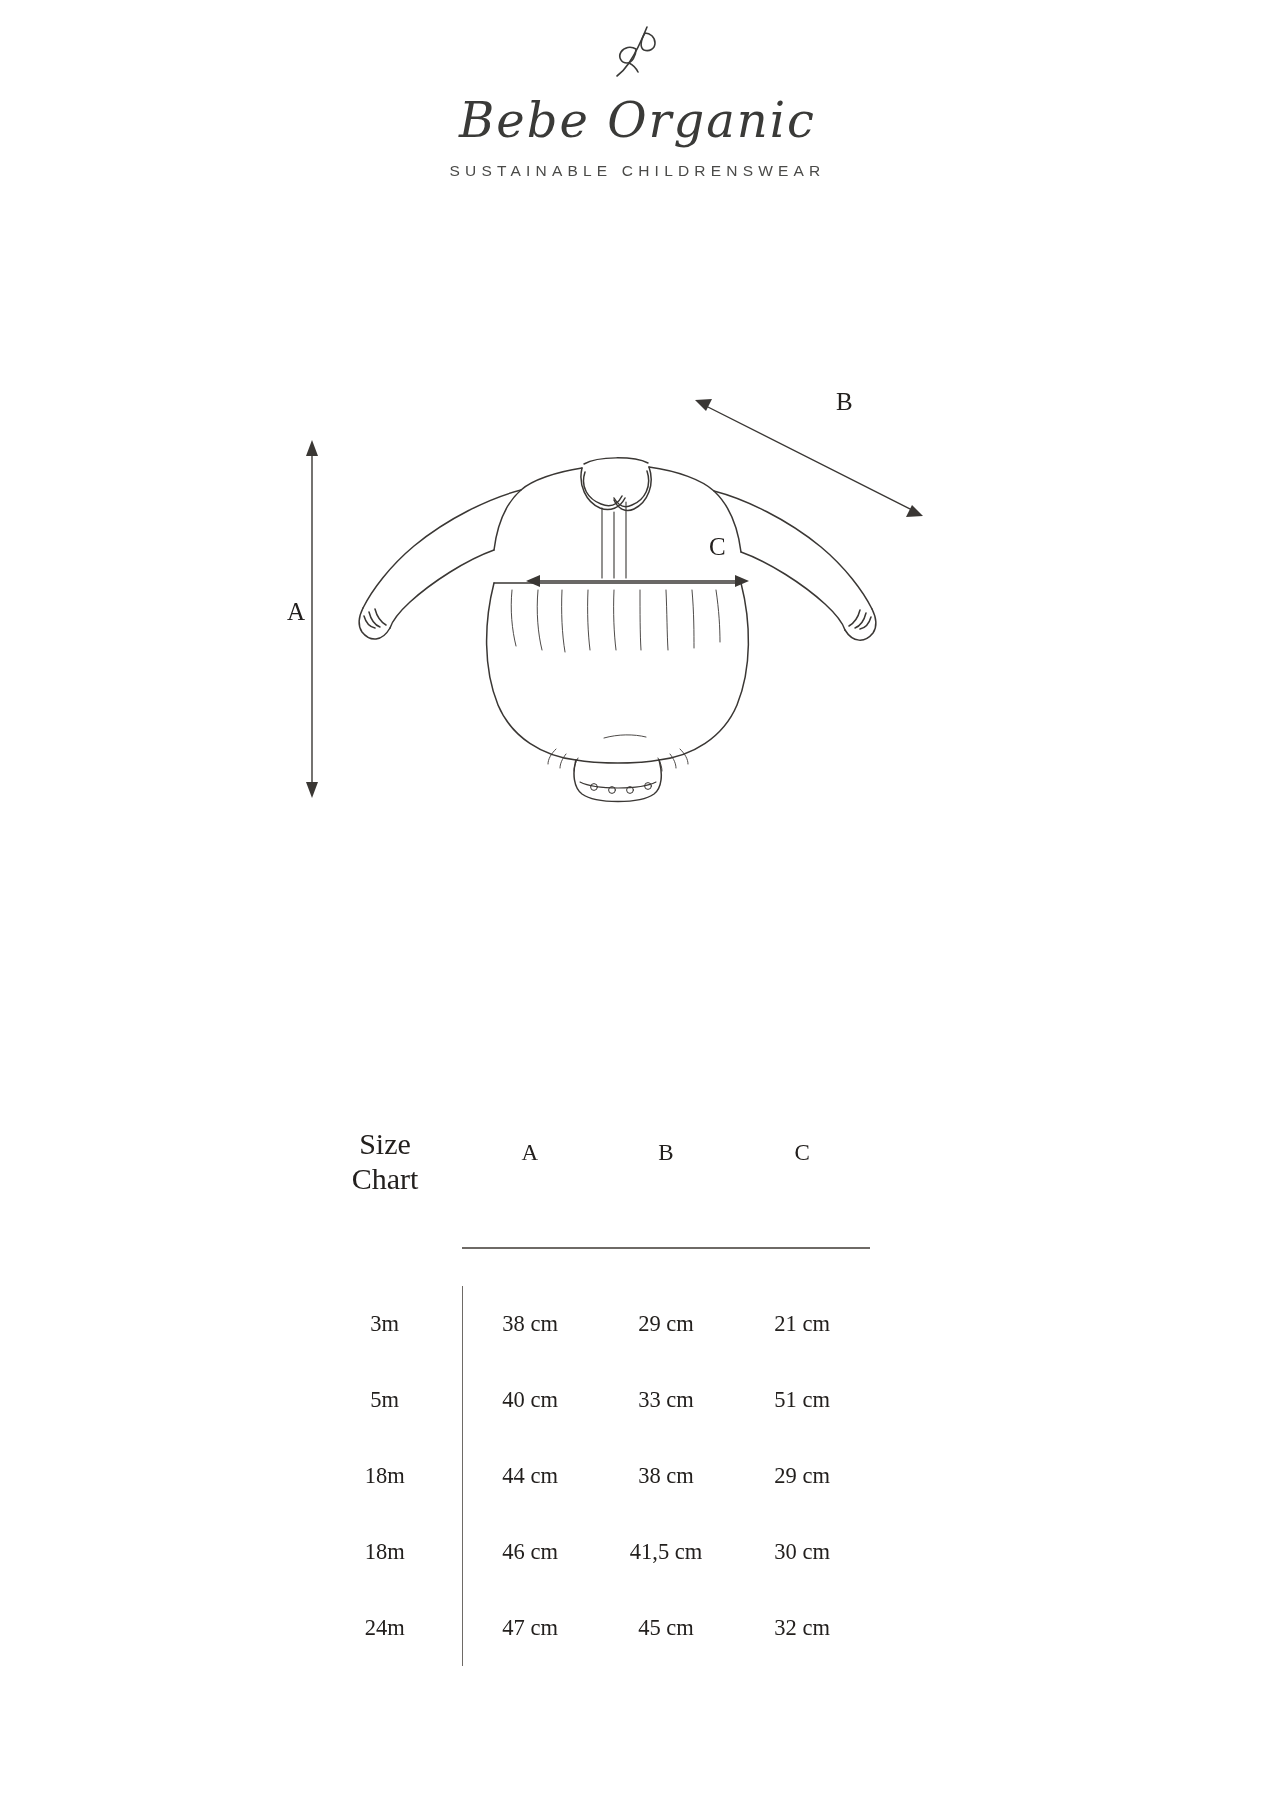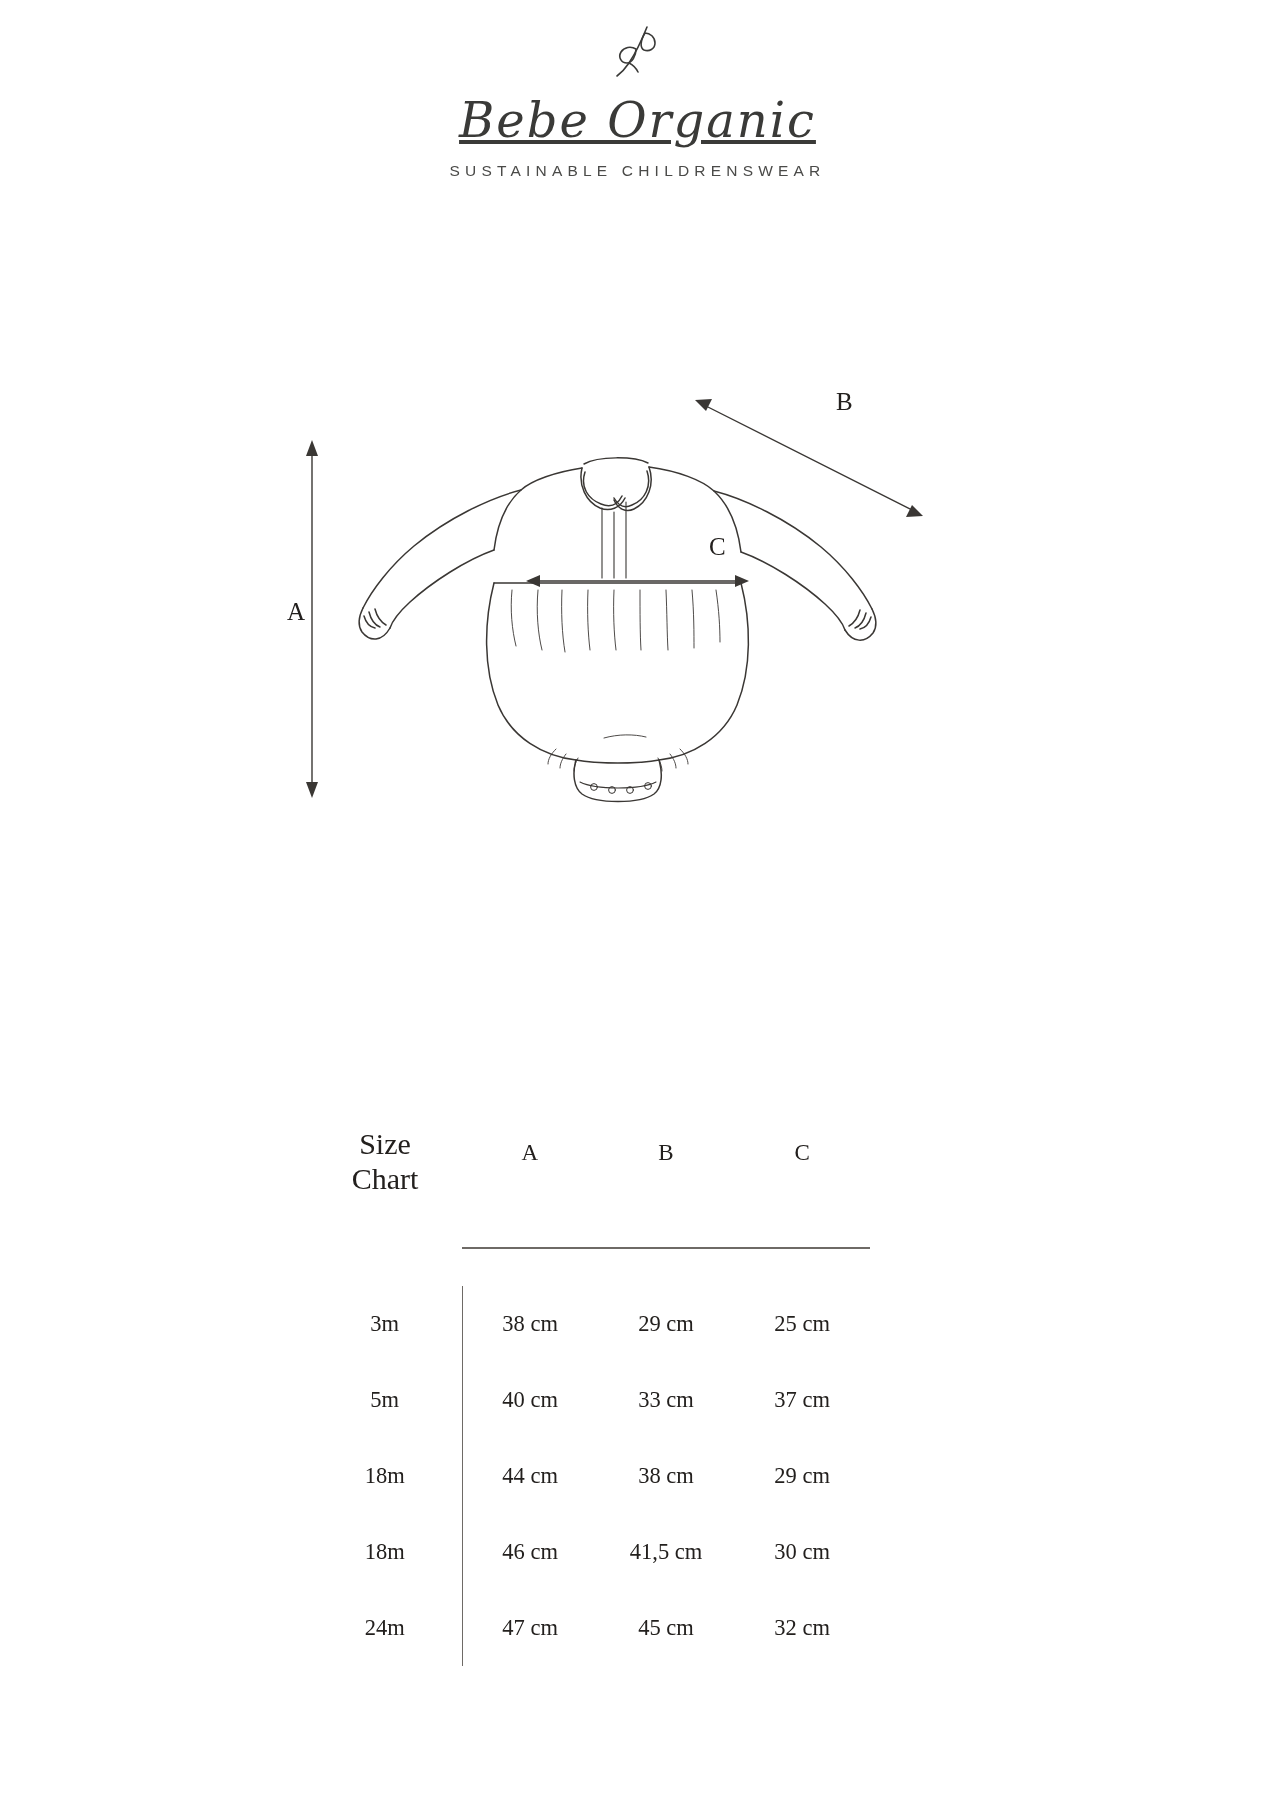--- a/index.html
+++ b/index.html
@@ -31,21 +31,20 @@
     justify-content: center;
   }
   .brand-name {
     margin-top: 10px;
     font-family: "DejaVu Serif", serif;
     font-style: italic;
     font-size: 48px;
     letter-spacing: 2px;
     color: #3a3a38;
     line-height: 1;
-    text-decoration: underline;
   }
   .brand-tagline {
     margin-top: 18px;
     font-family: Liberation Sans, sans-serif;
     font-size: 15.5px;
     letter-spacing: 5.2px;
     color: #4a4a48;
   }
 
   
@@ -238,27 +237,27 @@
         <td colspan="3">
           <div class="rule"></div>
         </td>
       </tr>
     </thead>
     <tbody>
       <tr>
         <td class="col-label">3m</td>
         <td>38 cm</td>
         <td>29 cm</td>
-        <td>25 cm</td>
+        <td>21 cm</td>
       </tr>
       <tr>
         <td class="col-label">5m</td>
         <td>40 cm</td>
         <td>33 cm</td>
-        <td>37 cm</td>
+        <td>51 cm</td>
       </tr>
       <tr>
         <td class="col-label">18m</td>
         <td>44 cm</td>
         <td>38 cm</td>
         <td>29 cm</td>
       </tr>
       <tr>
         <td class="col-label">18m</td>
         <td>46 cm</td>

